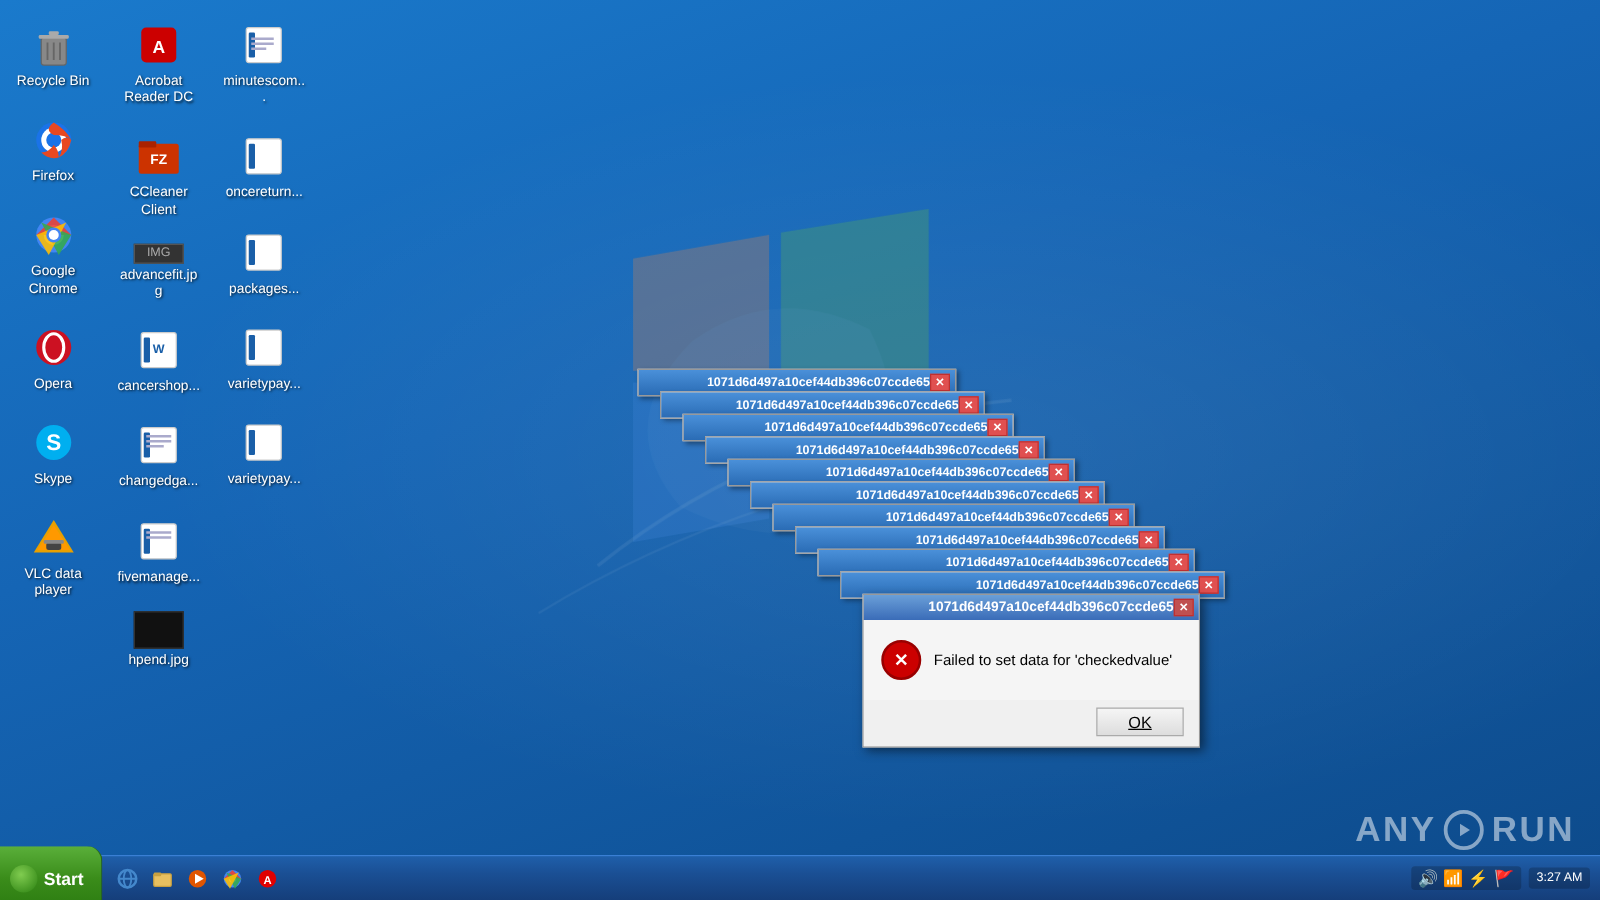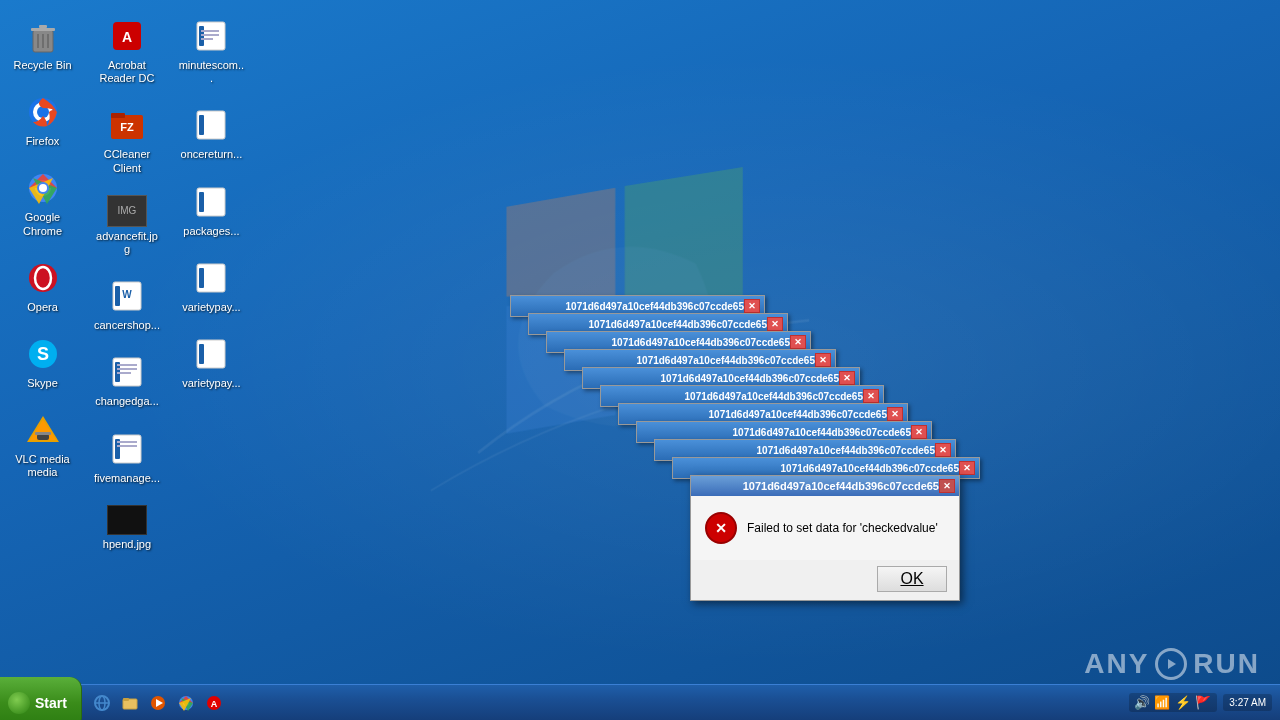--- a/index.html
+++ b/index.html
@@ -164,21 +164,21 @@
     .dialog-footer {
       padding: 6px 12px 8px;
       display: flex;
       justify-content: flex-end;
       background: #f0f0f0;
     }
     .ok-button {
       background: linear-gradient(to bottom, #f5f5f5, #ddd);
       border: 1px solid #aaa;
       padding: 3px 20px;
-      font-size: 16px;
+      font-size: 13px;
       cursor: pointer;
       min-width: 70px;
       text-decoration: underline;
     }
 
     
     .taskbar {
       position: absolute;
       bottom: 0;
       left: 0;
@@ -351,21 +351,21 @@
 
     <div class="desktop-icon">
       <div class="icon-img">
         <svg width="36" height="36" viewBox="0 0 36 36">
           <polygon points="18,4 34,30 2,30" fill="#e8a000"></polygon>
           <polygon points="18,8 31,28 5,28" fill="#f90"></polygon>
           <rect x="12" y="22" width="12" height="6" rx="2" fill="#444"></rect>
           <rect x="10" y="20" width="16" height="3" rx="1" fill="#888"></rect>
         </svg>
       </div>
-      <span class="icon-label">VLC media media</span>
+      <span class="icon-label">VLC data player</span>
     </div>
   </div>
 
   
   <div class="icon-col">
 
     <div class="desktop-icon">
       <div class="icon-img">
         <svg width="36" height="36" viewBox="0 0 36 36">
           <rect x="4" y="4" width="28" height="28" rx="4" fill="#cc0000"></rect>
@@ -380,21 +380,21 @@
         <svg width="36" height="36" viewBox="0 0 36 36">
           <rect x="2" y="8" width="32" height="24" rx="2" fill="#cc3300"></rect>
           <rect x="2" y="6" width="14" height="5" rx="1" fill="#aa2200"></rect>
           <text x="18" y="24" text-anchor="middle" font-size="11" font-weight="bold" fill="white" font-family="Arial">FZ</text>
         </svg>
       </div>
       <span class="icon-label">CCleaner Client</span>
     </div>
 
     <div class="desktop-icon">
-      <div class="icon-img" style="background:#333;width:40px;height:32px;border:1px solid #555;display:flex;align-items:center;justify-content:center;color:#aaa;font-size:10px;">IMG</div>
+      <div class="icon-img" style="background:#333;width:40px;height:16px;border:1px solid #555;display:flex;align-items:center;justify-content:center;color:#aaa;font-size:10px;">IMG</div>
       <span class="icon-label">advancefit.jpg</span>
     </div>
 
     <div class="desktop-icon">
       <div class="icon-img">
         <svg width="36" height="36" viewBox="0 0 36 36">
           <rect x="4" y="4" width="28" height="28" rx="2" fill="white" stroke="#ccc"></rect>
           <text x="18" y="20" text-anchor="middle" font-size="10" fill="#1a5fa8" font-family="Arial" font-weight="bold">W</text>
           <rect x="6" y="8" width="5" height="20" rx="1" fill="#1a5fa8"></rect>
         </svg>

